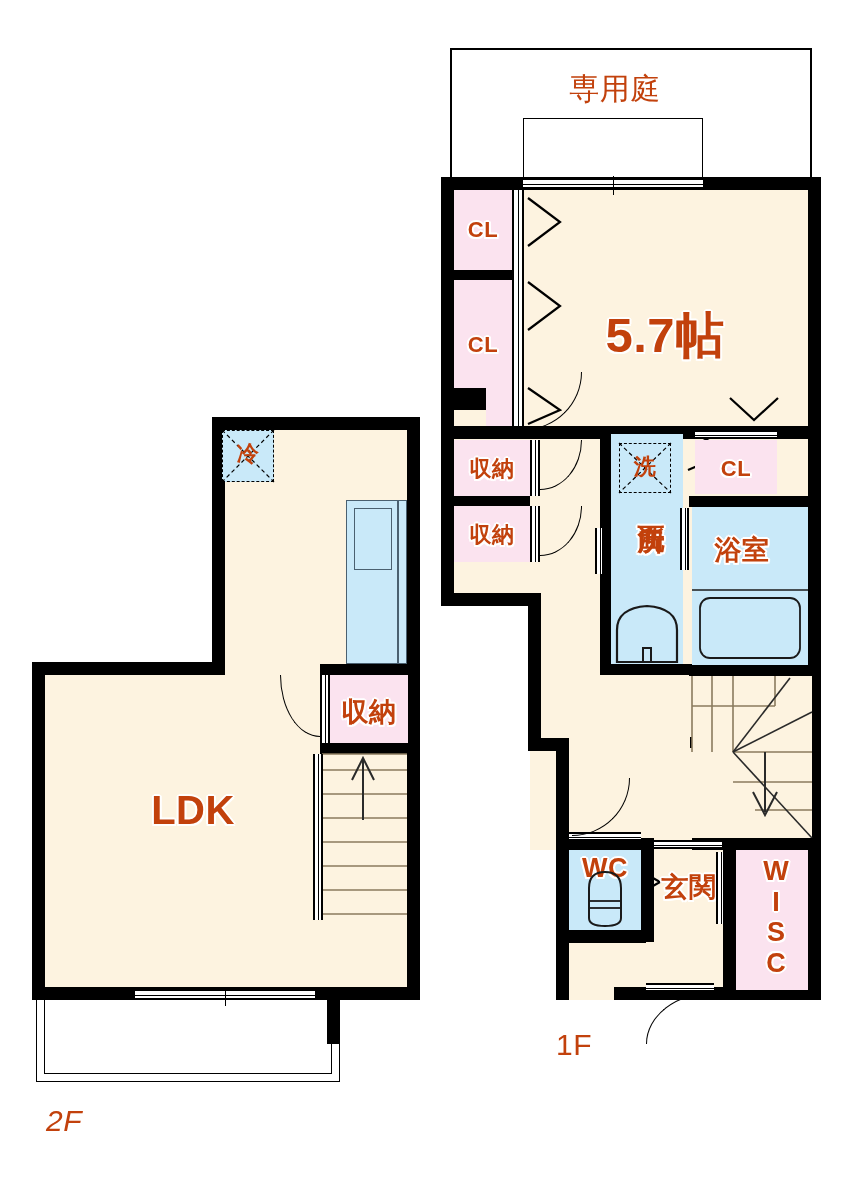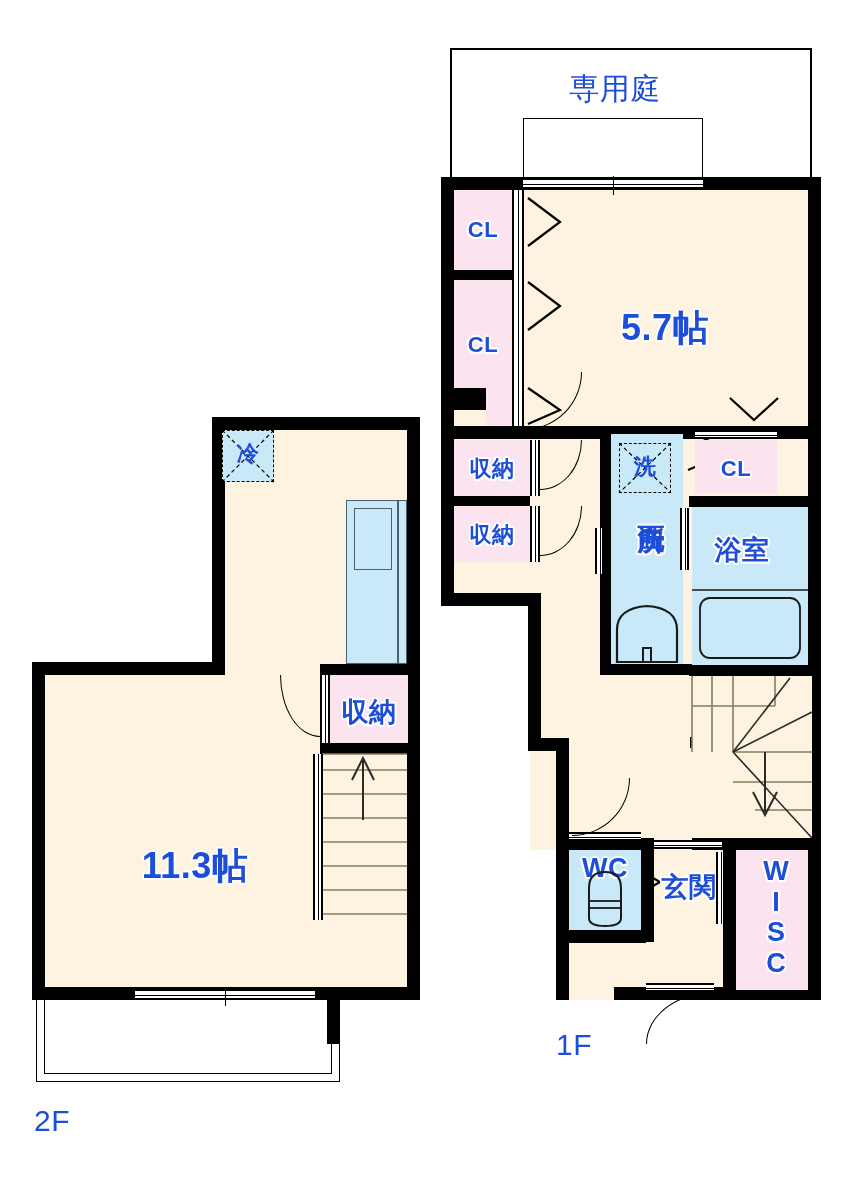--- a/index.html
+++ b/index.html
@@ -32,40 +32,40 @@
     background: transparent;
   }
   .outline-thin {
     border: 1.5px solid #000;
     background: transparent;
   }
 
   
   .lbl {
     position: absolute;
-    color: #1d4ed8;
+    color: #c2410c;
     text-align: center;
     line-height: 1.12;
     white-space: pre;
     font-weight: 500;
     letter-spacing: 0.5px;
     text-shadow:
       2px 0 0 #fff, -2px 0 0 #fff, 0 2px 0 #fff, 0 -2px 0 #fff,
       1.5px 1.5px 0 #fff, -1.5px 1.5px 0 #fff,
       1.5px -1.5px 0 #fff, -1.5px -1.5px 0 #fff;
   }
   .lbl.plain { text-shadow: none; }
   .vertical {
     writing-mode: vertical-rl;
     text-orientation: upright;
     line-height: 1.02;
   }
 
   .f-room   { font-size: 40px; font-weight: 600; }
-  .f-area   { font-size: 36px; font-weight: 600; }
+  .f-area   { font-size: 49px; font-weight: 600; }
   .f-mid    { font-size: 27px; font-weight: 600; }
   .f-small  { font-size: 22px; font-weight: 600; }
   .f-floor  { font-size: 30px; font-weight: 500; }
   .f-garden { font-size: 30px; font-weight: 500; }
 
   
   .window {
     background: #fff;
     border-top: 2px solid #000;
     border-bottom: 2px solid #000;
@@ -297,25 +297,25 @@
       <line x1="322" y1="842" x2="407" y2="842"></line>
       <line x1="322" y1="866" x2="407" y2="866"></line>
       <line x1="322" y1="890" x2="407" y2="890"></line>
       <line x1="322" y1="914" x2="407" y2="914"></line>
       <line x1="322" y1="754" x2="407" y2="754"></line>
     </g>
     <path d="M363,758 L363,820 M352,780 L363,758 L374,780" fill="none" stroke="#2a2a2a" stroke-width="2"></path>
   </svg>
   <div class="abs window-v" style="left:313px; top:754px; width:10px; height:166px;"></div>
 
-  <div class="lbl f-area" style="left:80px; top:846px; width:230px;">11.3帖</div>
+  <div class="lbl f-room" style="left:128px; top:788px; width:130px;">LDK</div>
 
   <div class="abs window" style="left:135px; top:989px; width:180px; height:11px;">
     <div class="mullion" style="left:50%; top:-4px; height:19px;"></div>
   </div>
 
   <div class="abs outline-thin" style="left:36px; top:1000px; width:304px; height:82px; border-top:none;"></div>
   <div class="abs outline-thin" style="left:44px; top:1000px; width:288px; height:74px; border-top:none;"></div>
   <div class="abs wall" style="left:327px; top:1000px; width:13px; height:44px;"></div>
 
-  <div class="lbl f-floor plain" style="left:34px; top:1104px; width:60px; text-align:left;">2F</div>
+  <div class="lbl f-floor plain" style="left:46px; top:1104px; width:60px; text-align:left;font-style:italic;">2F</div>
 
 </div>
 
 </body></html>

